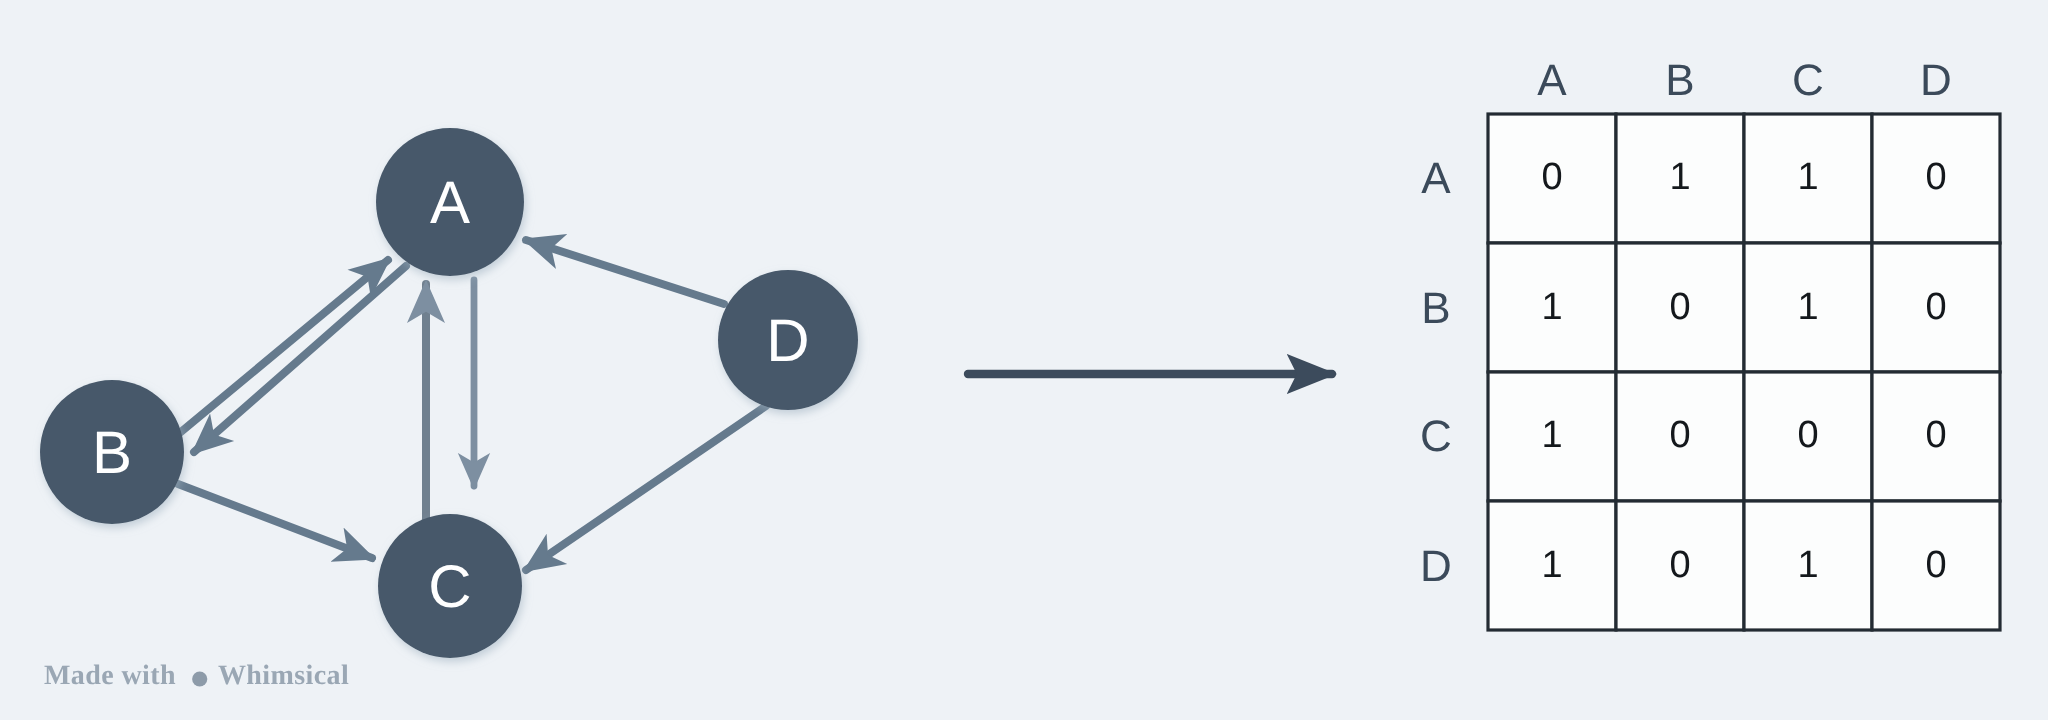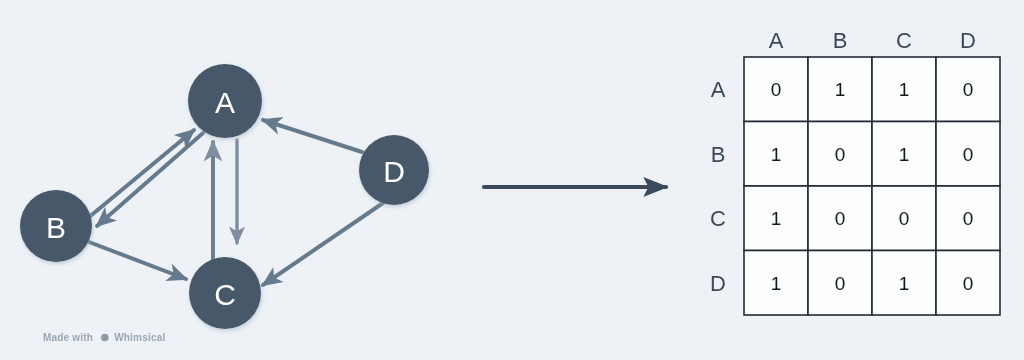--- a/index.html
+++ b/index.html
@@ -46,27 +46,26 @@
     stroke: #232b33;
     stroke-width: 1.6;
   }
   .watermark {
     position: absolute;
     left: 22px;
     top: 331px;
     display: flex;
     align-items: center;
     gap: 4px;
-    font-family: Liberation Sans, sans-serif;
-    font-size: 10px;
+    font-family: Liberation Serif, serif;
+    font-size: 14px;
     font-weight: bold;
     color: #9aa7b4;
     letter-spacing: 0.2px;
     user-select: none;
-    margin-left: 21px;
   }
   .wm-logo {
     display: inline-block;
     width: 13px;
     height: 13px;
   }
 </style>
 </head>
 <body>
 

